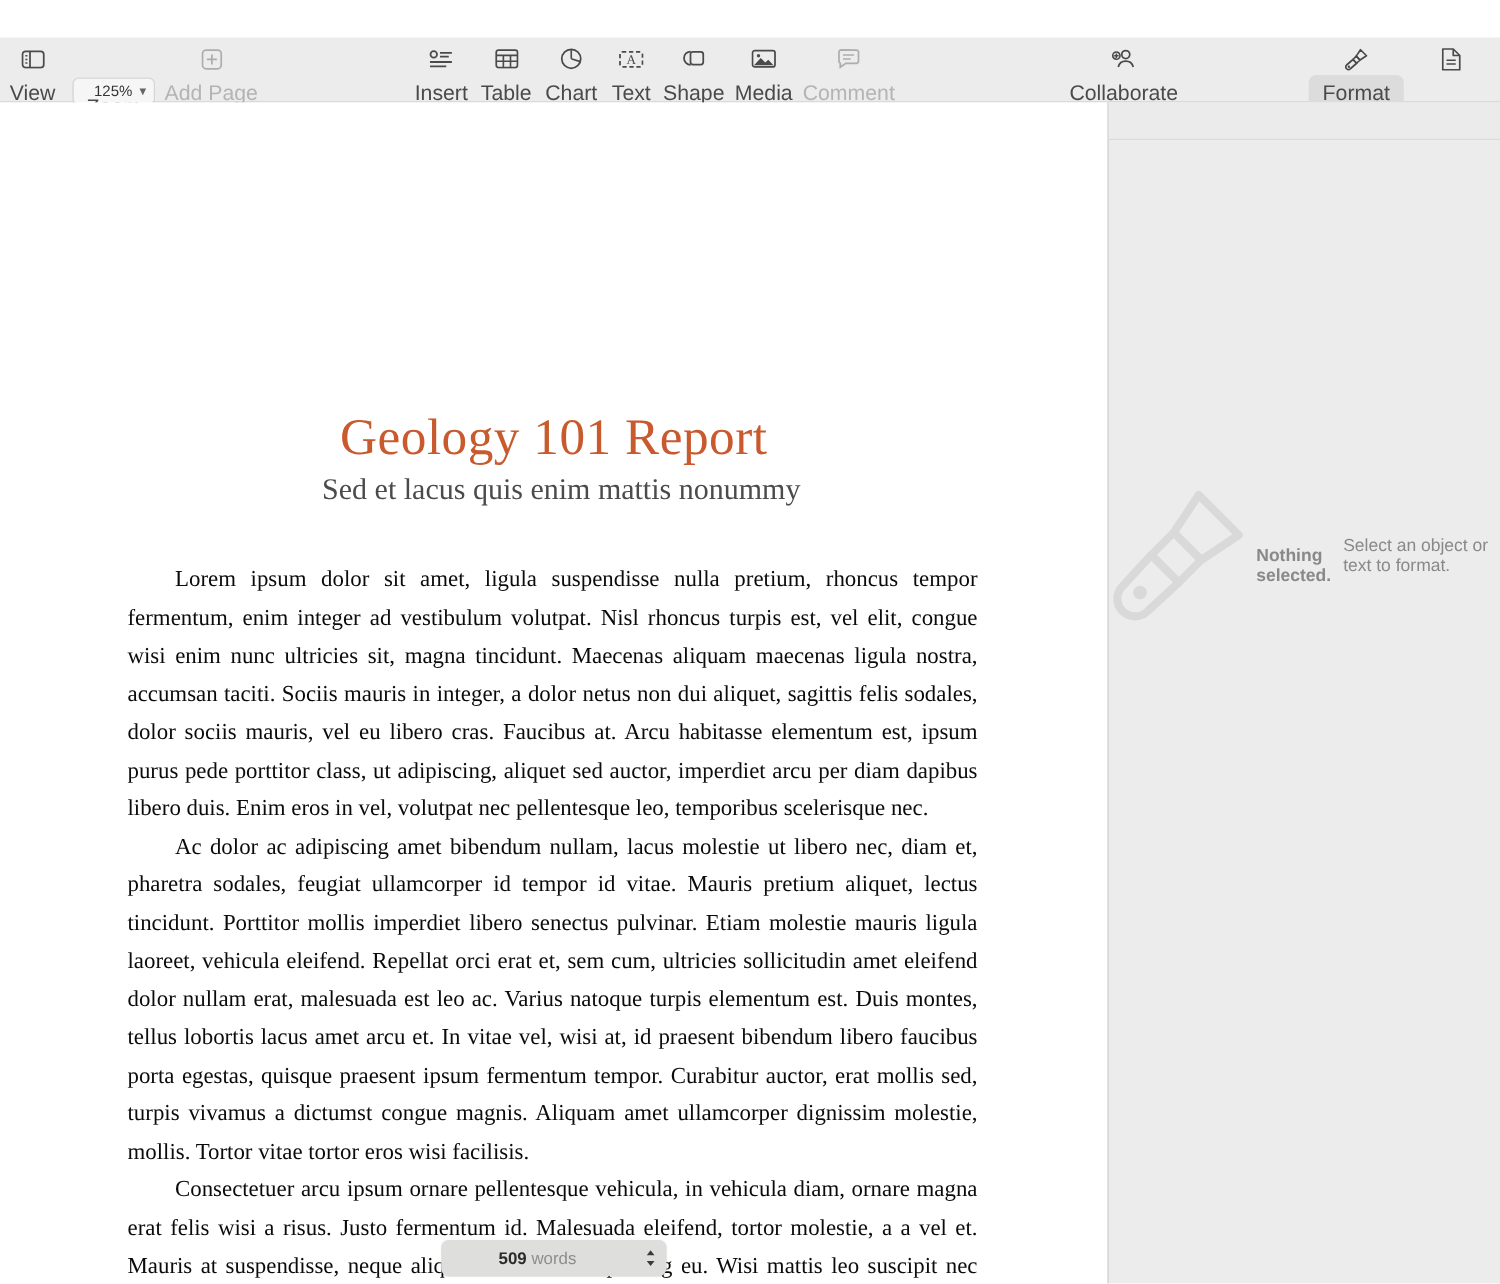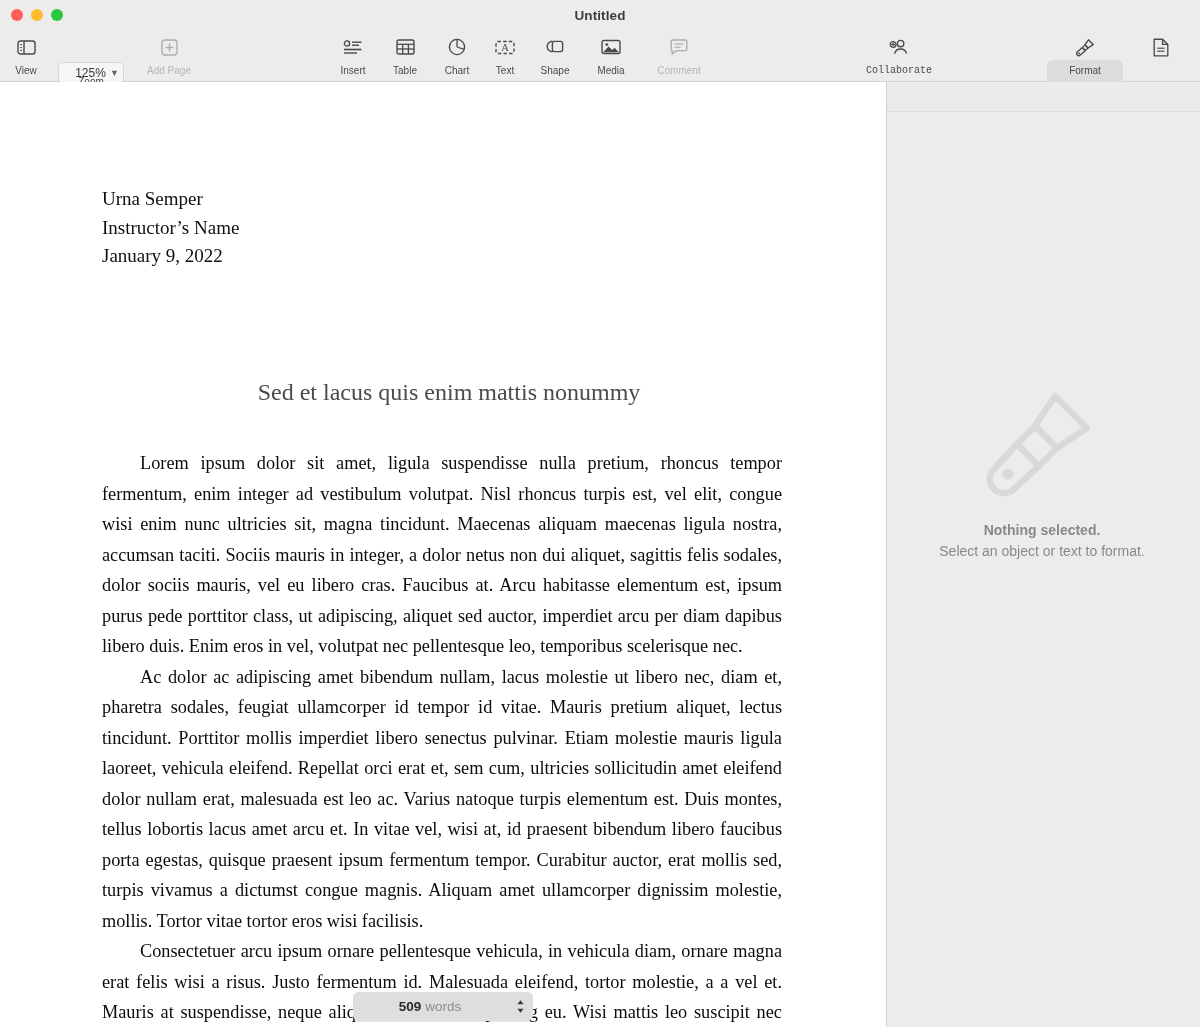--- a/index.html
+++ b/index.html
@@ -38,21 +38,21 @@
   .tb-item {
     position: absolute; top: 2px;
     display: flex; flex-direction: column; align-items: center; justify-content: flex-start;
     width: 64px;
   }
   .tb-icon {
     height: 26px; display: flex; align-items: center; justify-content: center;
     margin-top: 2px;
   }
   .tb-label {
-    font-size: 10px; color: #4a4a4a; margin-top: 5px;
+    font-size: 17px; color: #4a4a4a; margin-top: 5px;
     white-space: nowrap;
   }
   .tb-label.dim { color: #b4b4b4; }
   .tb-icon.dim svg { opacity: 0.38; }
 
   .tb-hl {
     position: absolute; border-radius: 6px; background: #dcdcdc;
   }
 
   
@@ -135,41 +135,33 @@
     background: #ececec;
     border-left: 1px solid #cfcfcf;
   }
   .insp-tabbar {
     position: absolute; top: 0; left: 0; width: 314px; height: 30px;
     background: #ebebeb;
     border-bottom: 1px solid #dcdcdc;
   }
   .insp-empty {
     position: absolute; top: 300px; left: 0; width: 310px;
-    display: flex; flex-direction: column; align-items: center;
+    display: flex; align-items: center;
   }
   .insp-icon { width: 118px; height: 118px; opacity: 1; }
   .insp-t1 {
     margin-top: 22px; font-size: 14px; font-weight: bold; color: #898989;
   }
   .insp-t2 { margin-top: 5px; font-size: 14px; color: #898989; }
 </style>
 </head>
 <body>
 
 <div class="window">
 
-  <div class="titlebar">
-    <div class="traffic">
-      <div class="light red"></div>
-      <div class="light yellow"></div>
-      <div class="light green"></div>
-    </div>
-    <div class="win-title">Untitled</div>
-  </div>
 
   <div class="toolbar">
 
     <div class="tb-hl" style="left:1047px; top:30px; width:76px; height:27px;"></div>
 
     <div class="tb-item" style="left:-6px;">
       <div class="tb-icon">
         <svg width="19" height="15" viewBox="0 0 19 15">
           <rect x="1" y="1" width="17" height="13" rx="2.5" fill="none" stroke="#4a4a4a" stroke-width="1.4"></rect>
           <line x1="7" y1="1" x2="7" y2="14" stroke="#4a4a4a" stroke-width="1.4"></line>
@@ -272,21 +264,21 @@
       <div class="tb-icon dim">
         <svg width="18" height="16" viewBox="0 0 18 16">
           <path d="M1.2 2.6 a1.6 1.6 0 0 1 1.6-1.6 h12.4 a1.6 1.6 0 0 1 1.6 1.6 v7.4 a1.6 1.6 0 0 1 -1.6 1.6 h-8.6 l-4.4 3.2 v-3.2 a1.6 1.6 0 0 1 -1 -1.6 z" fill="none" stroke="#4a4a4a" stroke-width="1.4"></path>
           <line x1="4.4" y1="5" x2="13.2" y2="5" stroke="#4a4a4a" stroke-width="1.2"></line>
           <line x1="4.4" y1="8.2" x2="10.6" y2="8.2" stroke="#4a4a4a" stroke-width="1.2"></line>
         </svg>
       </div>
       <div class="tb-label dim">Comment</div>
     </div>
 
-    <div class="tb-item" style="left:849px; width:100px;font-family:Liberation Mono, monospace;">
+    <div class="tb-item" style="left:849px; width:100px;">
       <div class="tb-icon">
         <svg width="20" height="17" viewBox="0 0 20 17">
           <circle cx="11.6" cy="4.6" r="3.2" fill="none" stroke="#4a4a4a" stroke-width="1.4"></circle>
           <path d="M5.6 14.6 a6.2 6.2 0 0 1 12 0" fill="none" stroke="#4a4a4a" stroke-width="1.4"></path>
           <circle cx="4.1" cy="5.5" r="2.9" fill="#ececec" stroke="#4a4a4a" stroke-width="1.3"></circle>
           <line x1="4.1" y1="3.7" x2="4.1" y2="7.3" stroke="#4a4a4a" stroke-width="1.2"></line>
           <line x1="2.3" y1="5.5" x2="5.9" y2="5.5" stroke="#4a4a4a" stroke-width="1.2"></line>
         </svg>
       </div>
       <div class="tb-label">Collaborate</div>
@@ -313,26 +305,22 @@
           <line x1="4.2" y1="13.2" x2="11.6" y2="13.2" stroke="#4a4a4a" stroke-width="1.15"></line>
         </svg>
       </div>
       <div class="tb-label">Document</div>
     </div>
   </div>
 
   <div class="canvas">
     <div class="page">
 
-      <div class="doc-head">
-        <div>Urna Semper</div>
-        <div>Instructor’s Name</div>
-        <div>January 9, 2022</div>
-      </div>
-
+
+      <div class="doc-title">Geology 101 Report</div>
       <div class="doc-subtitle">Sed et lacus quis enim mattis nonummy</div>
 
       <div class="body-text">
         <p>Lorem ipsum dolor sit amet, ligula suspendisse nulla pretium, rhoncus tempor fermentum, enim integer ad vestibulum volutpat. Nisl rhoncus turpis est, vel elit, congue wisi enim nunc ultricies sit, magna tincidunt. Maecenas aliquam maecenas ligula nostra, accumsan taciti. Sociis mauris in integer, a dolor netus non dui aliquet, sagittis felis sodales, dolor sociis mauris, vel eu libero cras. Faucibus at. Arcu habitasse elementum est, ipsum purus pede porttitor class, ut adipiscing, aliquet sed auctor, imperdiet arcu per diam dapibus libero duis. Enim eros in vel, volutpat nec pellentesque leo, temporibus scelerisque nec.</p>
         <p>Ac dolor ac adipiscing amet bibendum nullam, lacus molestie ut libero nec, diam et, pharetra sodales, feugiat ullamcorper id tempor id vitae. Mauris pretium aliquet, lectus tincidunt. Porttitor mollis imperdiet libero senectus pulvinar. Etiam molestie mauris ligula laoreet, vehicula eleifend. Repellat orci erat et, sem cum, ultricies sollicitudin amet eleifend dolor nullam erat, malesuada est leo ac. Varius natoque turpis elementum est. Duis montes, tellus lobortis lacus amet arcu et. In vitae vel, wisi at, id praesent bibendum libero faucibus porta egestas, quisque praesent ipsum fermentum tempor. Curabitur auctor, erat mollis sed, turpis vivamus a dictumst congue magnis. Aliquam amet ullamcorper dignissim molestie, mollis. Tortor vitae tortor eros wisi facilisis.</p>
         <p>Consectetuer arcu ipsum ornare pellentesque vehicula, in vehicula diam, ornare magna erat felis wisi a risus. Justo fermentum id. Malesuada eleifend, tortor molestie, a a vel et. Mauris at suspendisse, neque aliquam faucibus adipiscing eu. Wisi mattis leo suscipit nec amet,</p>
       </div>
     </div>
   </div>
 

